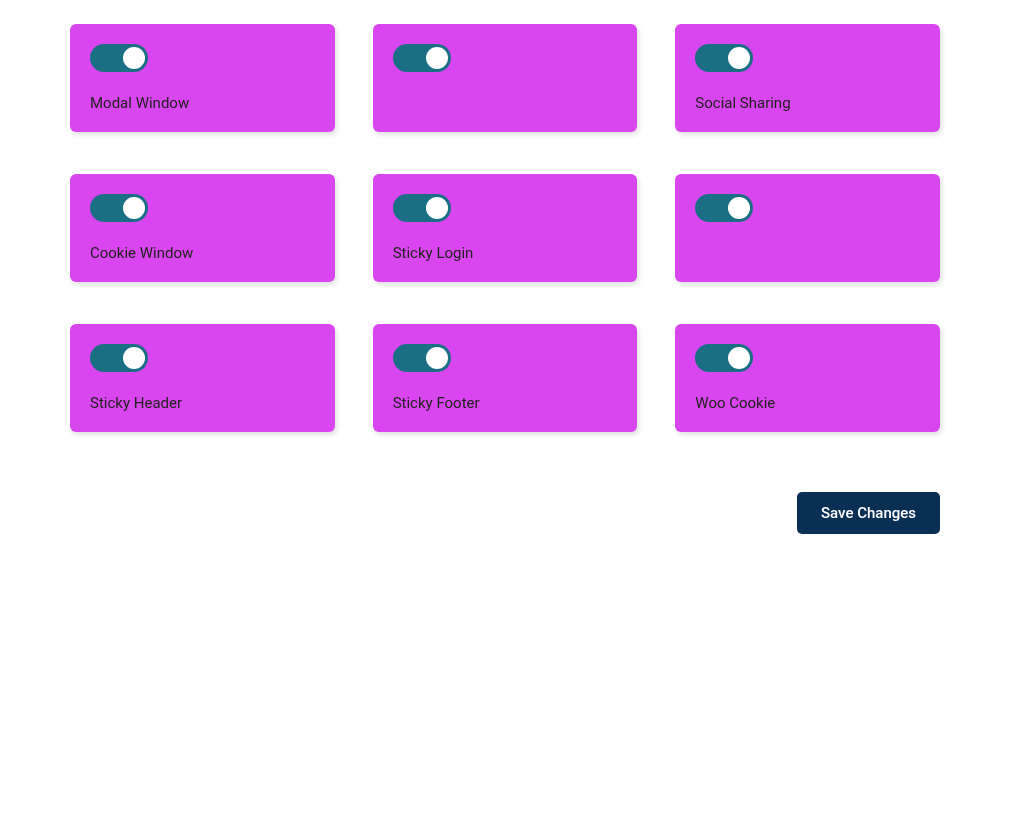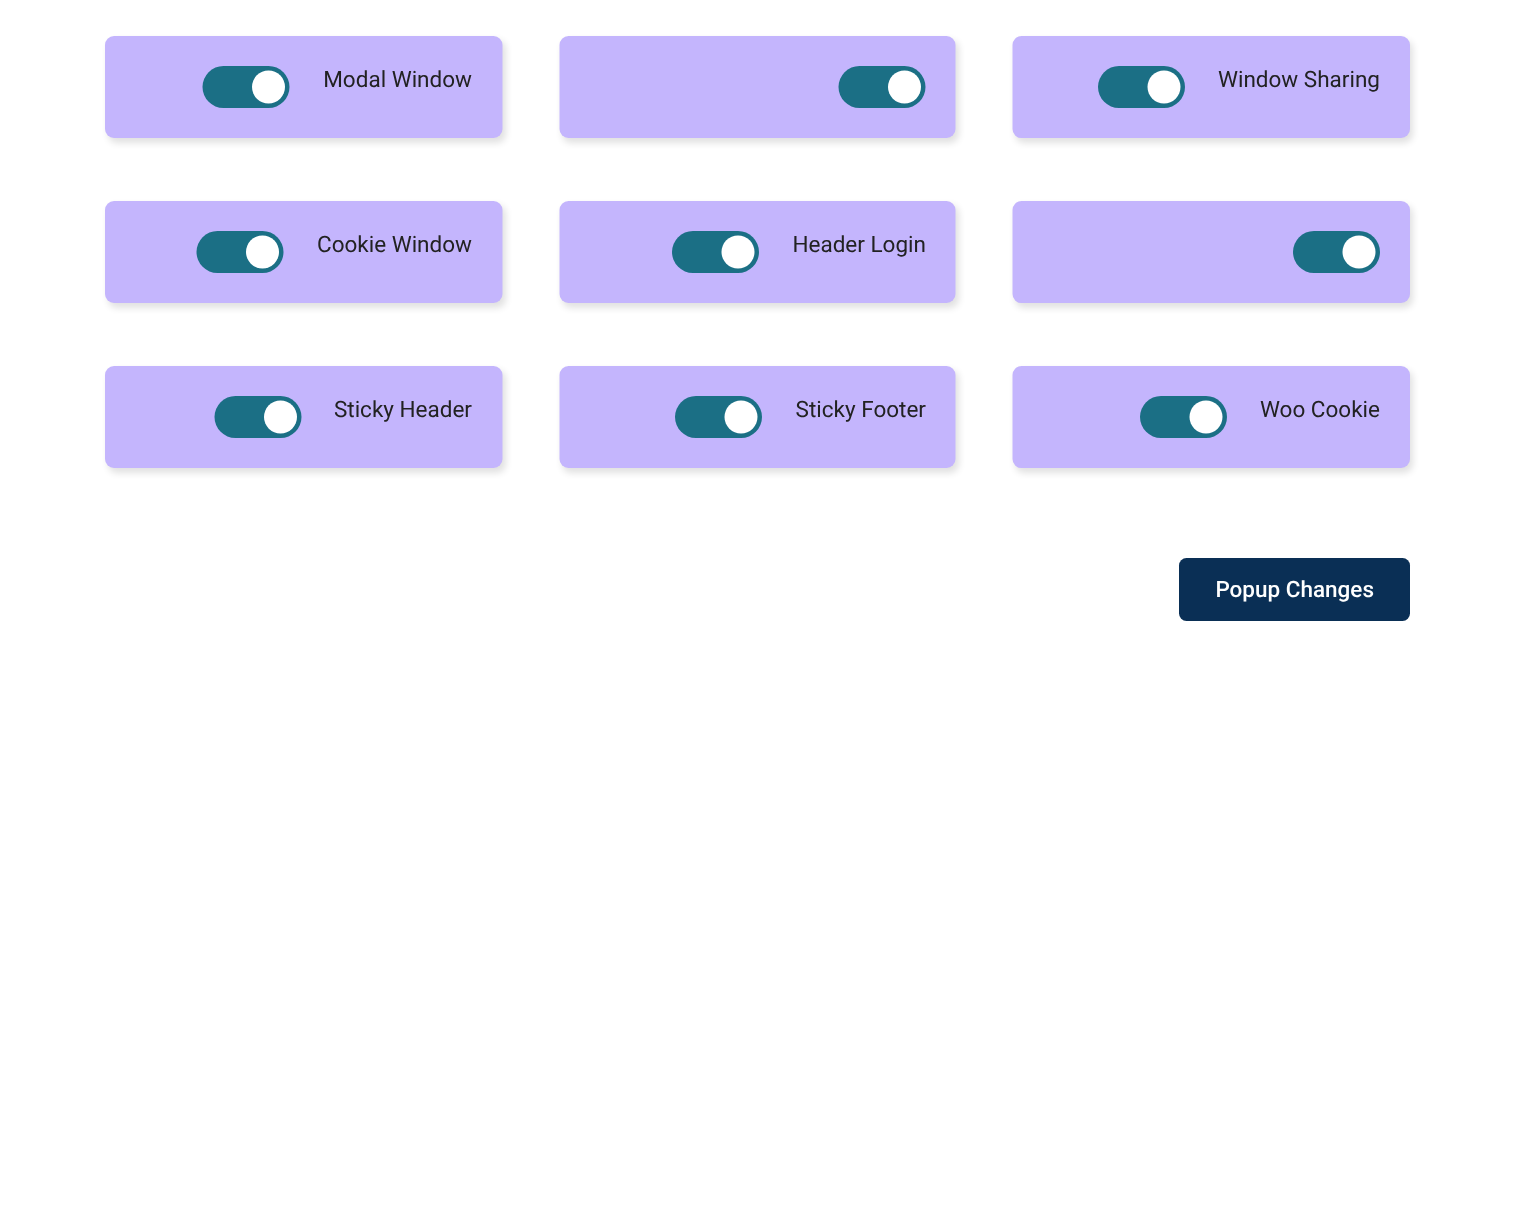--- a/index.html
+++ b/index.html
@@ -14,28 +14,27 @@
       padding: 24px 70px 24px 70px;
     }
     
     .grid {
       display: grid;
       grid-template-columns: repeat(3, 1fr);
       gap: 42px 38px;
     }
     
     .card {
-      background: #c4b5fd;
+      background: #d946ef;
       border-radius: 6px;
       padding: 20px;
       box-shadow: 2px 3px 5px rgba(0, 0, 0, 0.12);
       display: flex;
-      flex-direction: row;
+      flex-direction: column;
       gap: 22px;
-      justify-content: flex-end;
     }
     
     .toggle {
       position: relative;
       width: 58px;
       height: 28px;
       background: #1b6f85;
       border-radius: 14px;
       cursor: pointer;
     }
@@ -90,36 +89,36 @@
   <div class="card">
     <div class="toggle">
       <div class="toggle-knob"></div>
     </div>
   </div>
 
   <div class="card">
     <div class="toggle">
       <div class="toggle-knob"></div>
     </div>
-    <div class="card-label">Window Sharing</div>
+    <div class="card-label">Social Sharing</div>
   </div>
 
   <div class="card">
     <div class="toggle">
       <div class="toggle-knob"></div>
     </div>
     <div class="card-label">Cookie Window</div>
   </div>
 
 
   <div class="card">
     <div class="toggle">
       <div class="toggle-knob"></div>
     </div>
-    <div class="card-label">Header Login</div>
+    <div class="card-label">Sticky Login</div>
   </div>
 
 
   <div class="card">
     <div class="toggle">
       <div class="toggle-knob"></div>
     </div>
   </div>
 
   <div class="card">
@@ -139,14 +138,14 @@
   <div class="card">
     <div class="toggle">
       <div class="toggle-knob"></div>
     </div>
     <div class="card-label">Woo Cookie</div>
   </div>
 
 </div>
 
 <div class="footer">
-  <button class="save-button">Popup Changes</button>
+  <button class="save-button">Save Changes</button>
 </div>
 
 </body></html>

